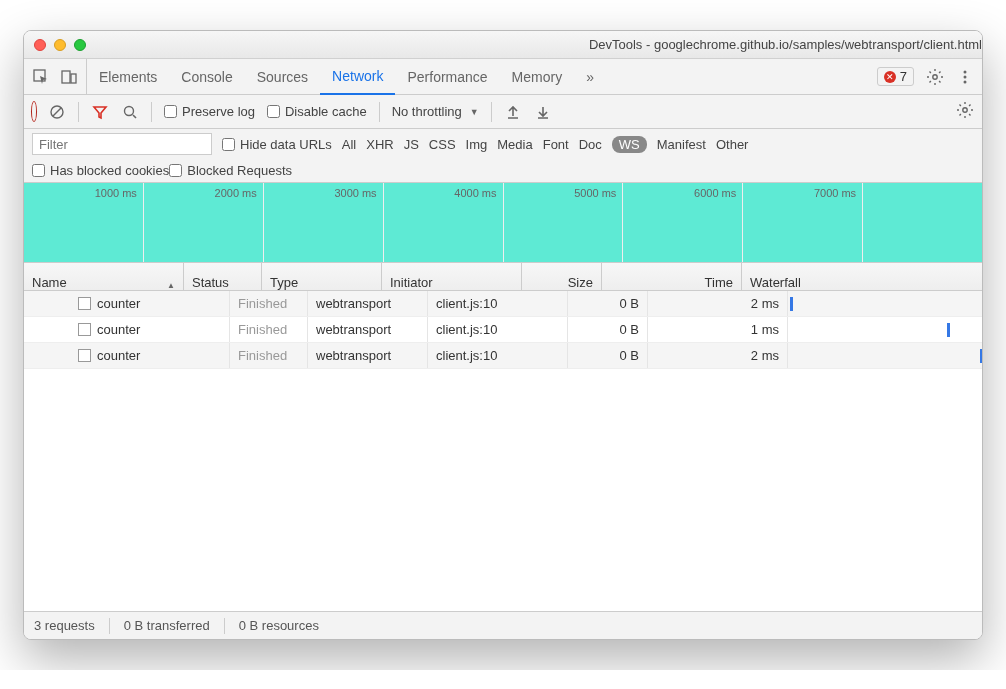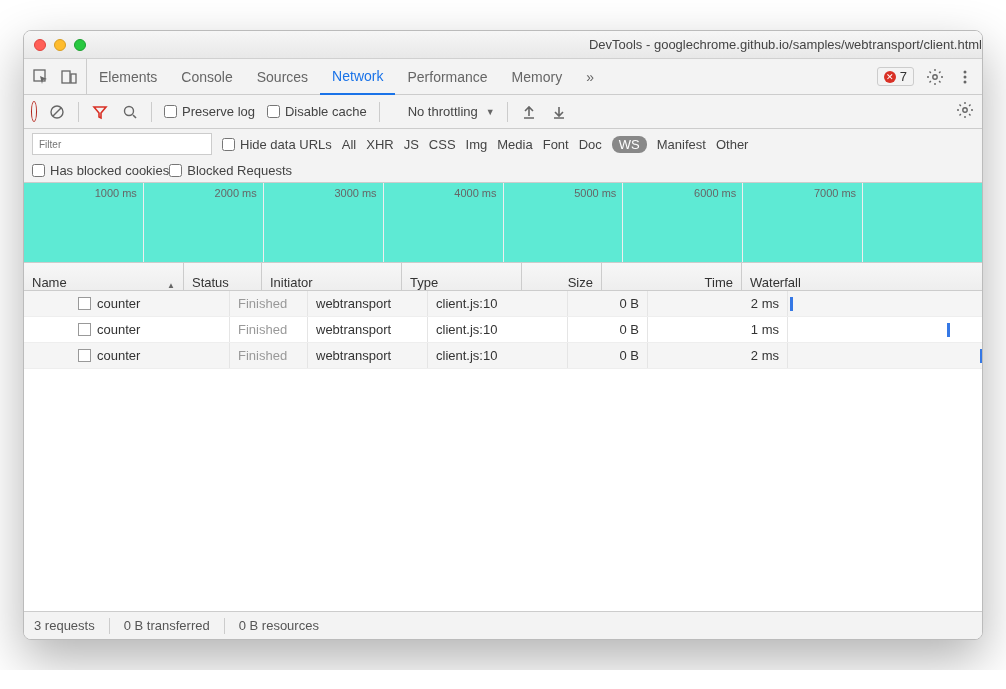--- a/index.html
+++ b/index.html
@@ -19,25 +19,25 @@
 .tab { padding: 0 12px; height: 36px; display: flex; align-items: center; color: #666; cursor: pointer; font-size: 14px; }
 .tab.active { color: #1a73e8; border-bottom: 2px solid #1a73e8; }
 .tabbar-right { margin-left: auto; display: flex; align-items: center; padding: 0 8px; gap: 12px; }
 .error-badge { display: flex; align-items: center; gap: 4px; border: 1px solid #ccc; border-radius: 3px; padding: 1px 6px; font-size: 13px; }
 .err-circle { width: 12px; height: 12px; border-radius: 50%; background: #d93025; color: #fff; font-size: 9px; display: flex; align-items: center; justify-content: center; }
 .toolbar { height: 34px; border-bottom: 1px solid #ccc; display: flex; align-items: center; padding: 0 8px; gap: 12px; background: #f3f3f3; }
 .rec-dot { width: 14px; height: 14px; border-radius: 50%; background: #d93025; border: 2px solid #f3f3f3; box-shadow: 0 0 0 1px #b0261c; }
 .sep { width: 1px; height: 20px; background: #ccc; }
 .checkbox { display: flex; align-items: center; gap: 5px; color: #444; }
 .checkbox input { margin: 0; }
-.throttling { display: flex; align-items: center; gap: 8px; color: #444; margin-left: 16px; }
+.throttling { display: flex; align-items: center; gap: 8px; color: #444; }
 .tri { font-size: 9px; color: #666; }
 .toolbar-right { margin-left: auto; }
 .filterbar { border-bottom: 1px solid #ccc; background: #f3f3f3; padding: 4px 8px; display: flex; flex-wrap: wrap; align-items: center; gap: 10px; row-gap: 8px; }
-.filter-input { width: 180px; height: 22px; border: 1px solid #ccc; background: #fff; padding: 0 6px; font-size: 10px; color: #999; }
+.filter-input { width: 180px; height: 22px; border: 1px solid #ccc; background: #fff; padding: 0 6px; font-size: 13px; color: #999; }
 .filter-types { display: flex; align-items: center; gap: 10px; flex-wrap: wrap; }
 .ftype { color: #444; cursor: pointer; }
 .ftype.sel { background: #888; color: #fff; border-radius: 8px; padding: 1px 7px; }
 .filterbar2 { width: 100%; display: flex; }
 .timeline { height: 80px; border-bottom: 1px solid #ccc; background: #5eead4; display: flex; position: relative; }
 .timeline .tick { flex: 1; border-right: 1px solid #eee; font-size: 11px; color: #666; padding: 4px 6px; text-align: right; }
 .grid { flex: 1; display: flex; flex-direction: column; background: #fff; overflow: hidden; }
 .grid-head { display: flex; height: 28px; background: linear-gradient(#f7f7f7,#eee); border-bottom: 1px solid #ccc; }
 .col { border-right: 1px solid #ccc; padding: 0 8px; display: flex; align-items: flex-end; color: #333; font-size: 13px; }
 .col.name { width: 160px; justify-content: space-between; }
@@ -224,22 +224,22 @@
       <div class="tick" style="border-right: none;"></div>
     </div>
 
   <div class="grid">
     <div class="grid-head">
       <div class="col name">
           <span>Name</span>
           <span class="sort-tri">▲</span>
         </div>
       <div class="col status">Status</div>
+      <div class="col type">Type</div>
       <div class="col initiator">Initiator</div>
-      <div class="col type">Type</div>
       <div class="col size">Size</div>
       <div class="col time">Time</div>
       <div class="col waterfall">Waterfall</div>
     </div>
     <div class="grid-body" id="grid-body">
         <div class="row">
           <div class="cell name">
             <span class="cbox"></span>
             <span>counter</span>
           </div>

